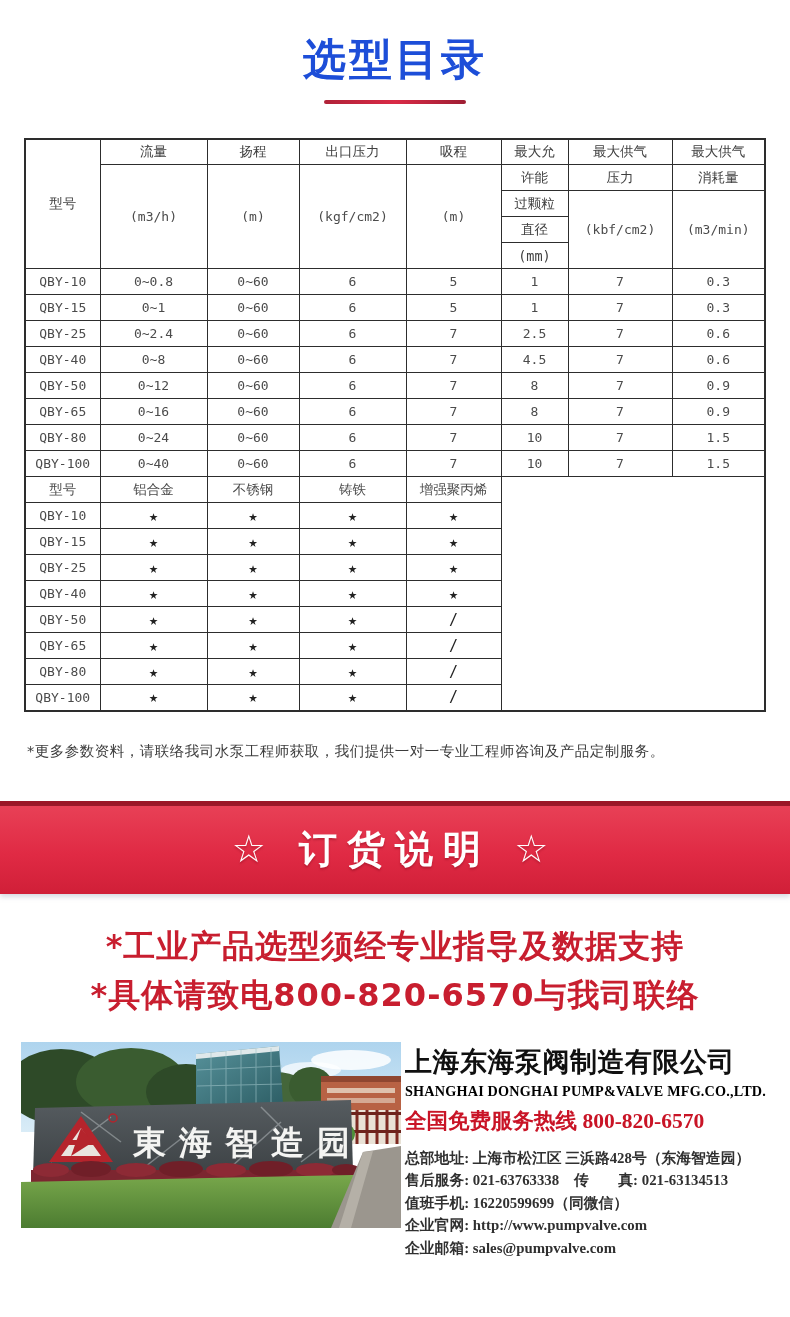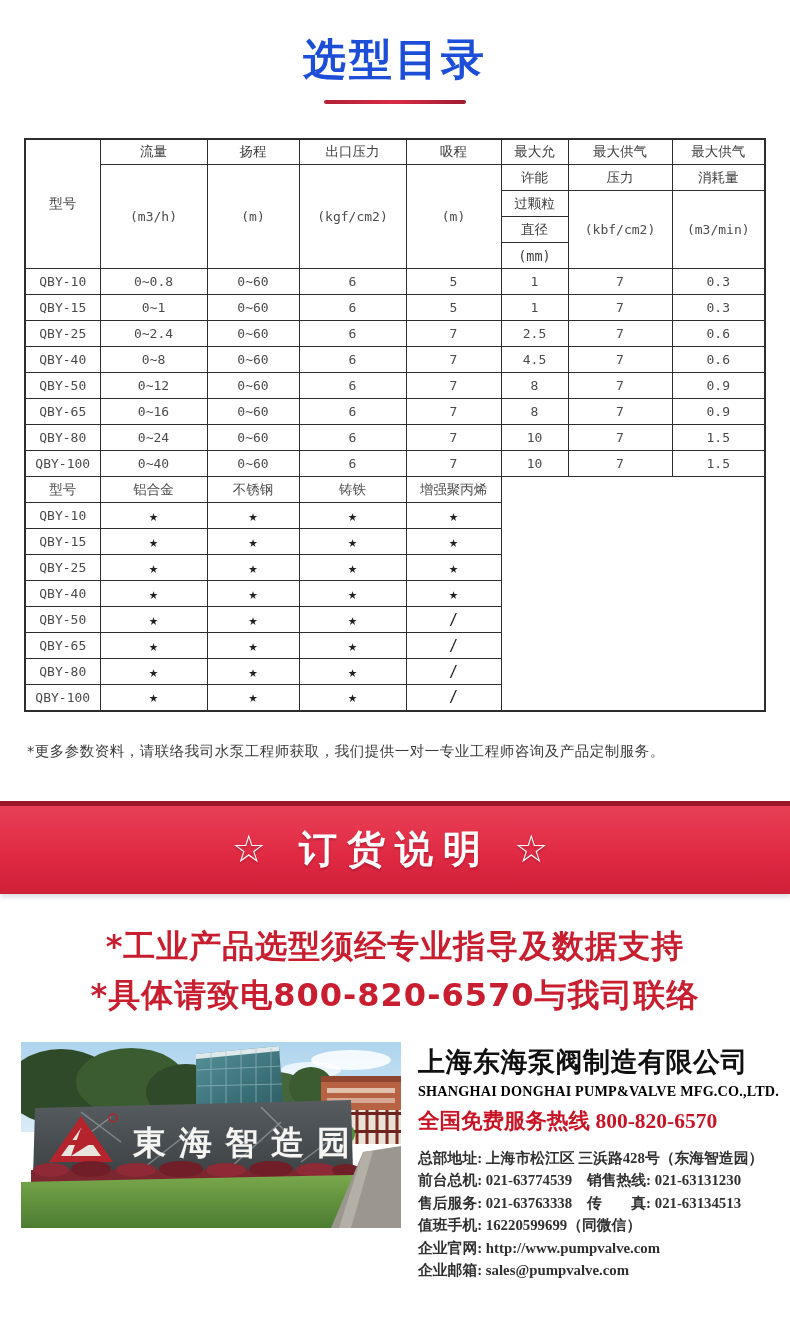--- a/index.html
+++ b/index.html
@@ -66,21 +66,21 @@
   .red-notice { margin-top:28px; text-align:center; }
   .red-notice .line {
     font-size:32px; font-weight:bold; color:#c81e2f; line-height:49px;
     letter-spacing:1px; font-family:"DejaVu Sans","Liberation Serif",sans-serif;
   }
 
   
   .footer { margin-top:22px; display:flex; padding:0 18px 0 21px; }
   .photo-box { width:380px; height:186px; flex:none; }
   .photo-box svg { display:block; }
-  .company-info { flex:1; padding-left:17px; padding-top:2px; }
+  .company-info { flex:1; padding-left:4px; padding-top:2px; }
   .company-name {
     font-size:27px; font-weight:bold; color:#101010; letter-spacing:0.5px;
     white-space:nowrap;
   }
   .company-name-en {
     margin-top:3px; font-size:14.2px; font-weight:bold; color:#000000;
     font-family:"Liberation Serif","DejaVu Serif",serif; white-space:nowrap;
     letter-spacing:0.2px;
   }
   .hotline {
@@ -432,20 +432,19 @@
       <polygon points="342,110 352,109 330,186 318,186" fill="#b5b0a7"></polygon>
     </svg>
   </div>
 
   <div class="company-info">
     <div class="company-name">上海东海泵阀制造有限公司</div>
     <div class="company-name-en">SHANGHAI DONGHAI PUMP&amp;VALVE MFG.CO.,LTD.</div>
     <div class="hotline">全国免费服务热线  800-820-6570</div>
     <div class="contact-lines">
         <div class="contact-line">总部地址: 上海市松江区 三浜路428号（东海智造园）</div>
-        <div class="contact-line">前台总机: 021-63774539　销售热线: 021-63131230</div>
         <div class="contact-line">售后服务: 021-63763338　传　　真: 021-63134513</div>
         <div class="contact-line">值班手机: 16220599699（同微信）</div>
         <div class="contact-line">企业官网: http://www.pumpvalve.com</div>
         <div class="contact-line">企业邮箱: sales@pumpvalve.com</div>
       </div>
   </div>
 </div>
 
 </body></html>

